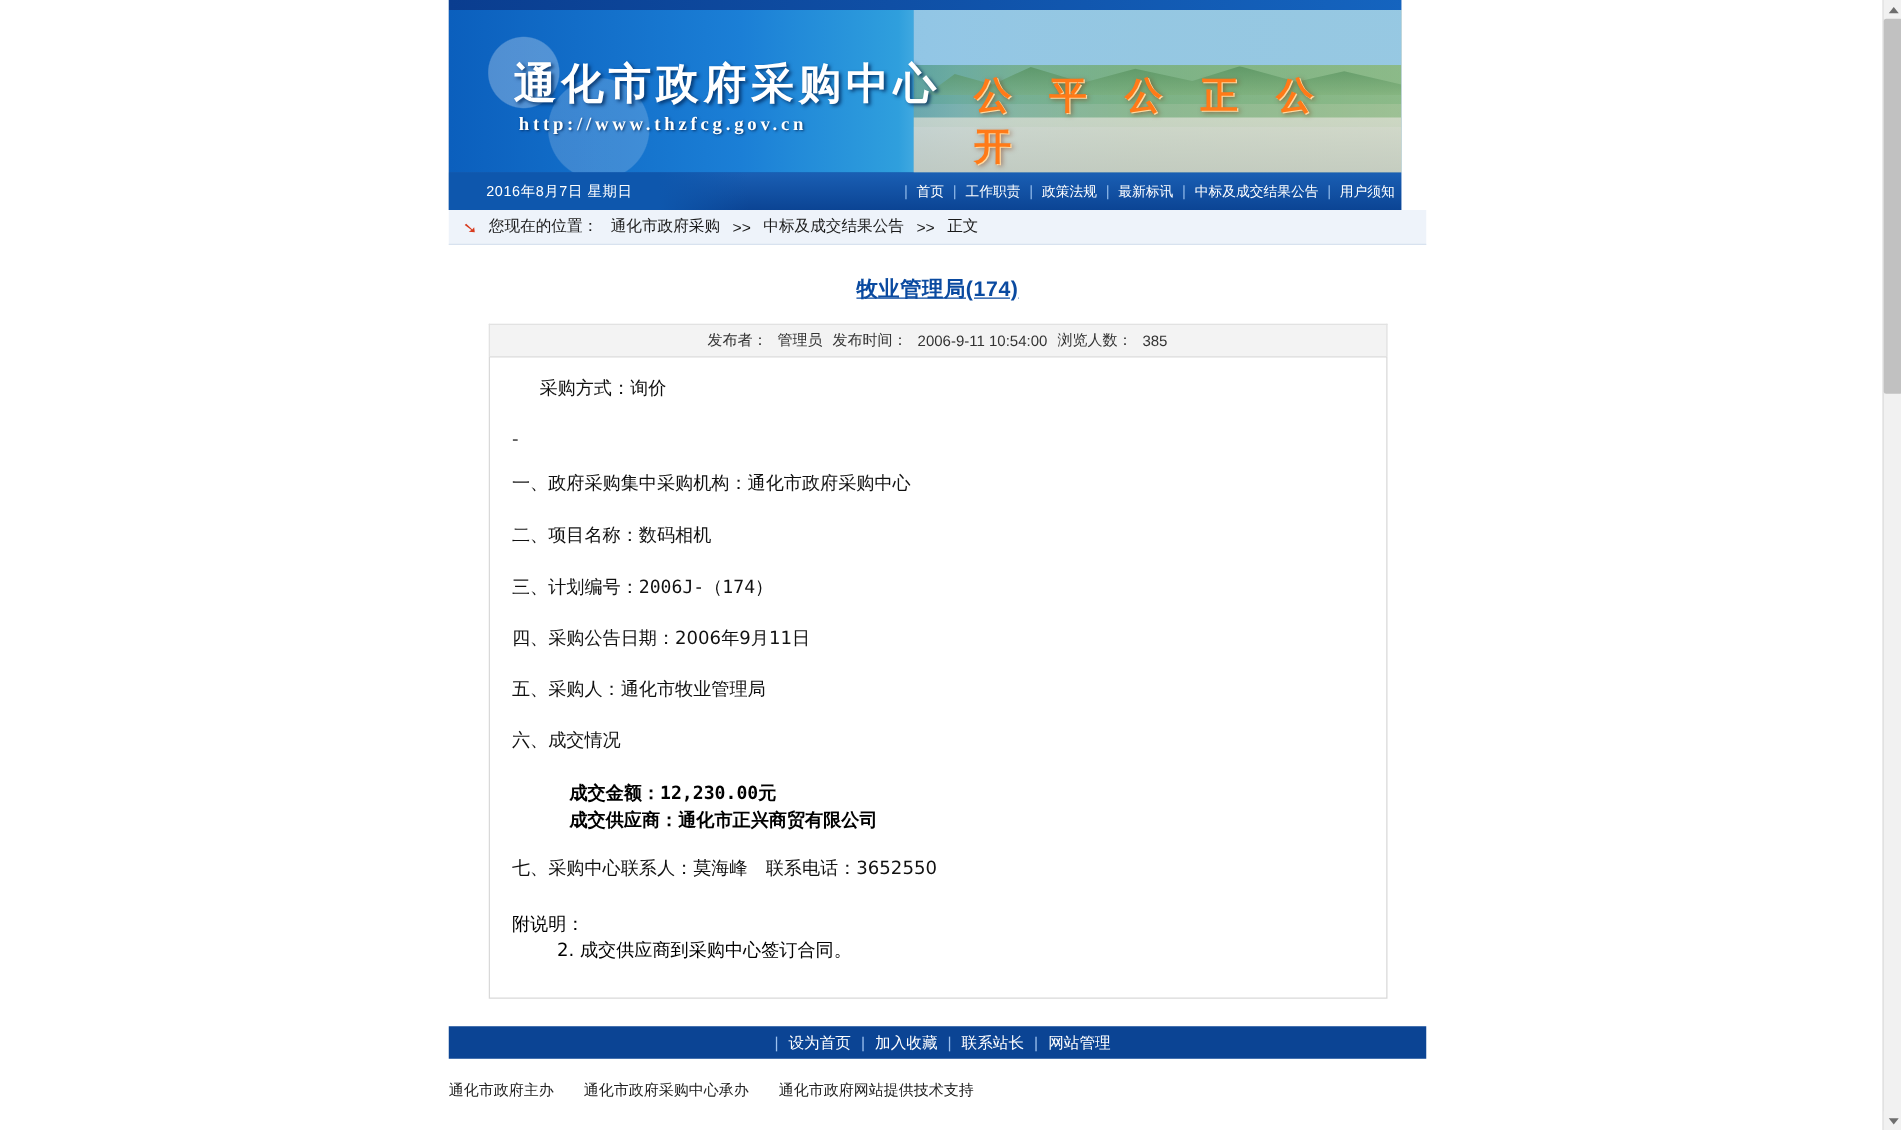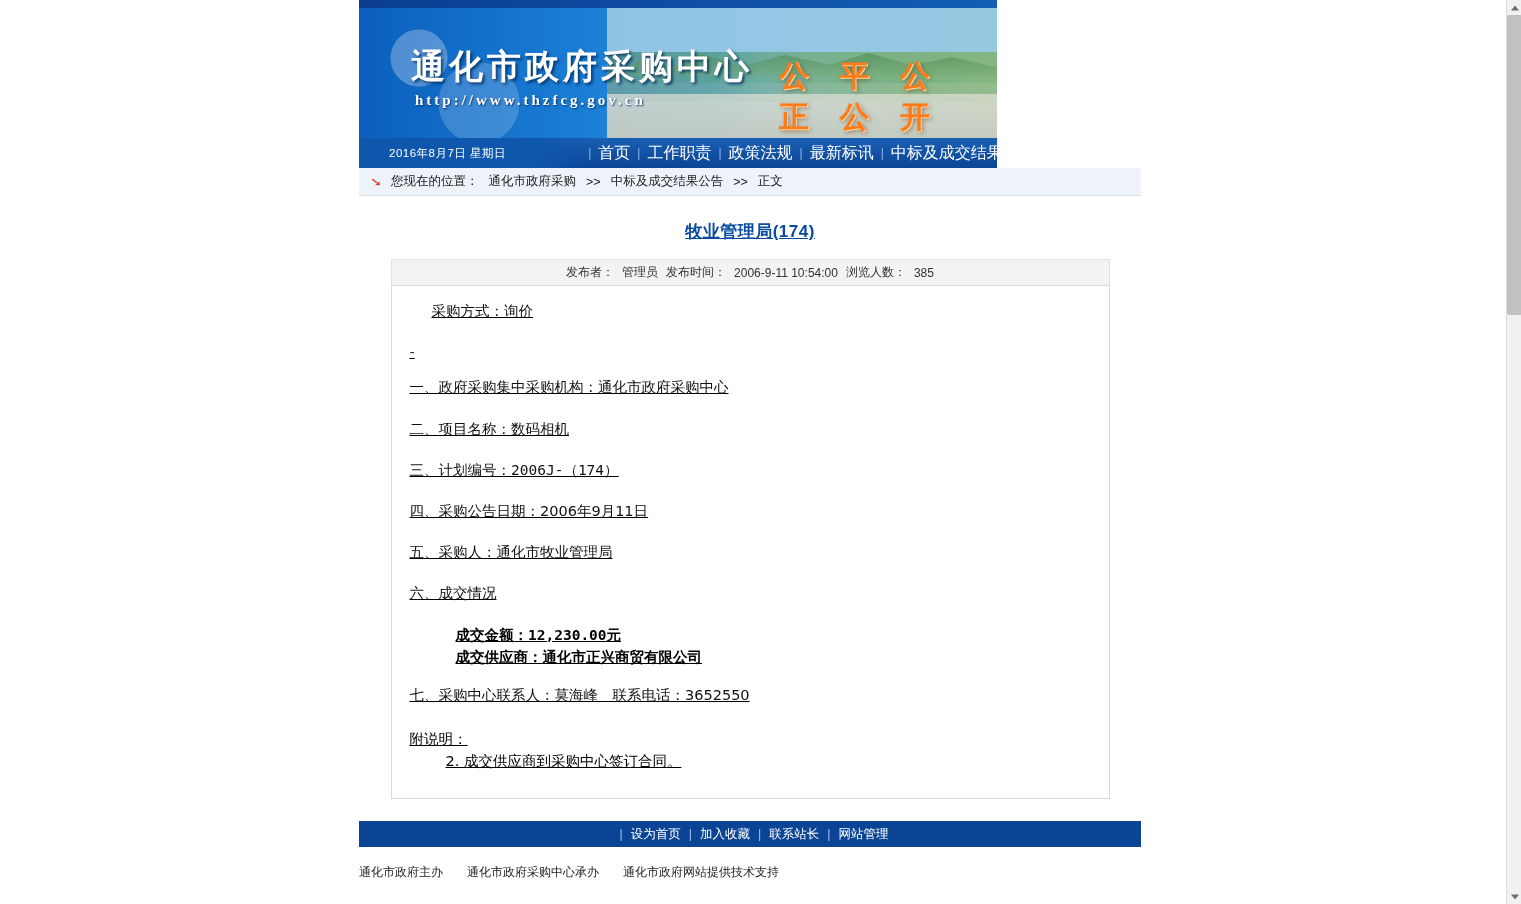--- a/index.html
+++ b/index.html
@@ -58,21 +58,21 @@
   
   #content {
     width: 782px;
     margin: 0 auto;
     position: relative;
     left: -3px;
   }
 
   
   .banner {
-    width: 638px;
+    width: 762px;
     height: 168px;
     position: relative;
     overflow: hidden;
     background: #0b4ea2;
   }
   .banner-topbar {
     position: absolute;
     left: 0; top: 0;
     width: 782px; height: 8px;
     background: linear-gradient(to right, #0a3d8f, #1565c0);
@@ -164,21 +164,21 @@
     height: 30px;
     display: flex;
     align-items: center;
     color: #cfe2ff;
     font-size: 12px;
   }
   .nav-links .sep { margin: 0 7px; color: #8fb8e8; }
   .nav-links a {
     color: #ffffff;
     text-decoration: none;
-    font-size: 16px;
+    font-size: 11px;
     white-space: nowrap;
   }
 
   
   .crumb-bar {
     width: 782px;
     height: 28px;
     background: #eef3fa;
     border-bottom: 1px solid #d8e2ef;
     display: flex;
@@ -223,21 +223,20 @@
   }
   .meta-bar .m { margin: 0 4px; }
   .article-box {
     width: 719px;
     margin: 0 auto 22px auto;
     border: 1px solid #d9d9d9;
     box-sizing: border-box;
     background: #fff;
     padding: 14px 18px 26px 18px;
     min-height: 440px;
-    text-decoration: underline;
   }
   .p {
     font-size: 14.5px;
     color: #111;
     line-height: 1.6;
     margin: 0 0 18px 0;
     font-family: "DejaVu Sans", "Liberation Sans", sans-serif;
   }
   .p.indent { text-indent: 22px; }
   .p.dash { margin: 0 0 12px 0; color: #333; }

